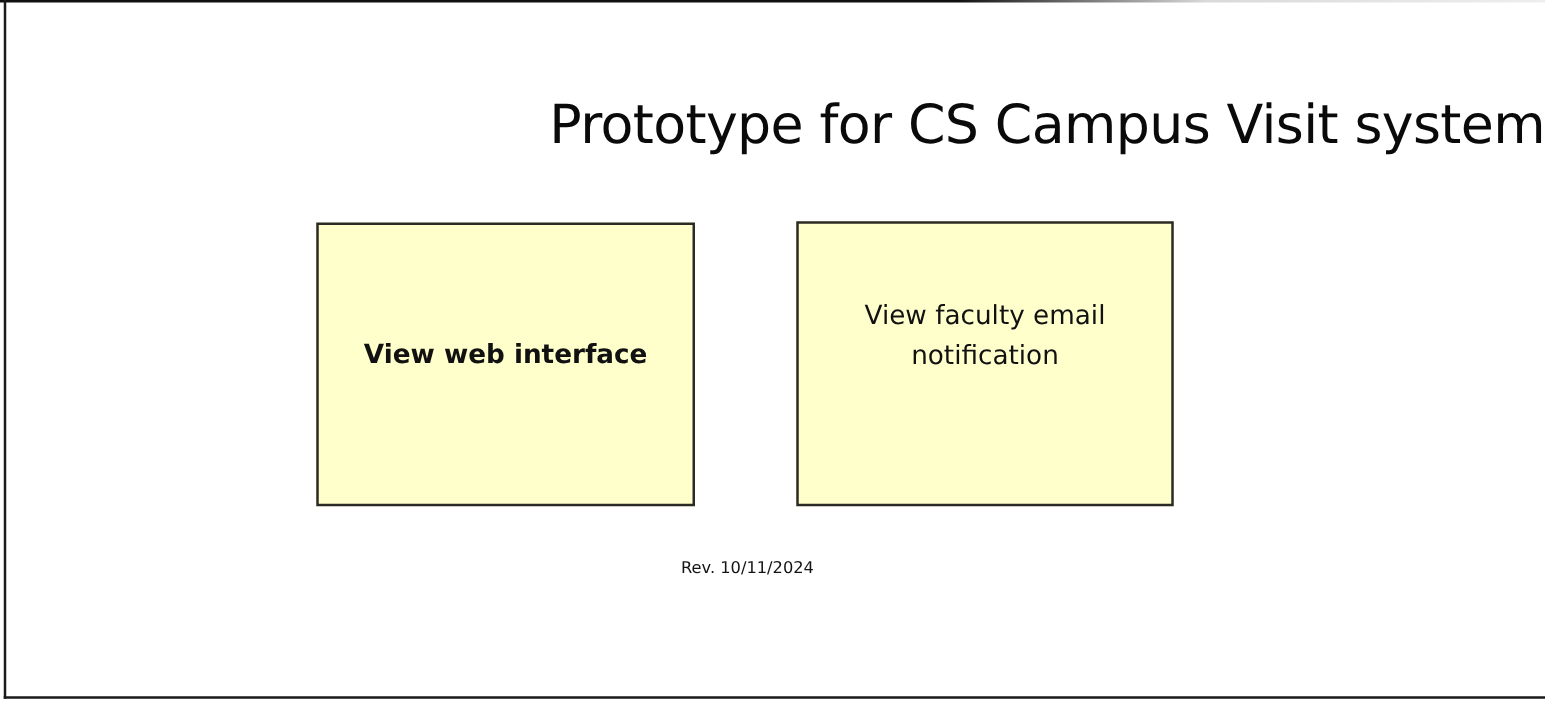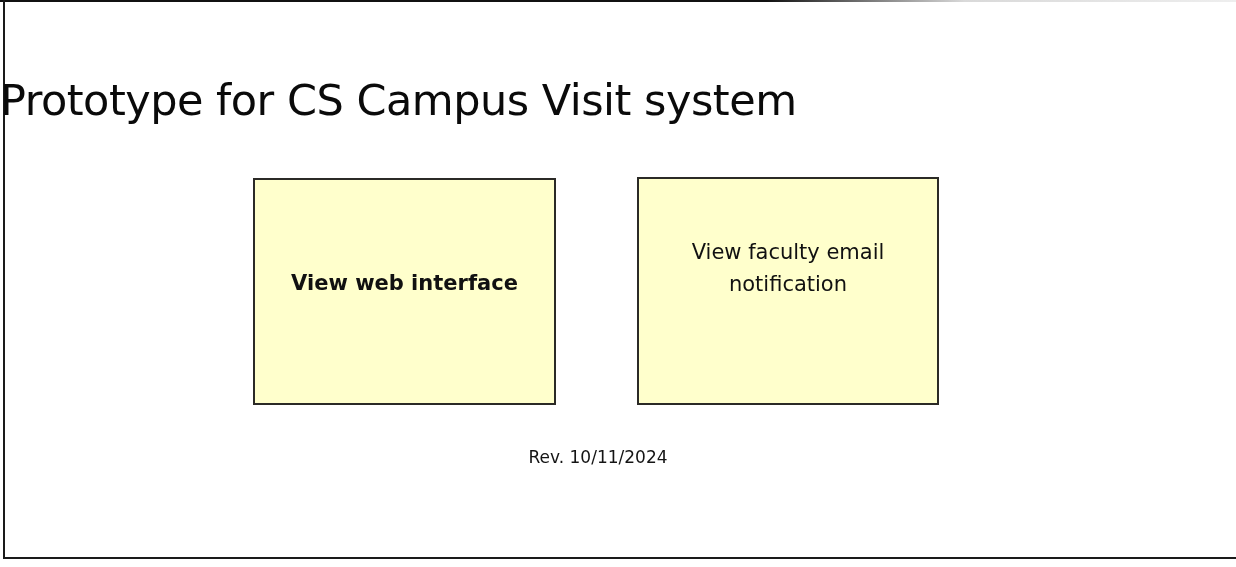--- a/index.html
+++ b/index.html
@@ -40,21 +40,21 @@
     left: 3px; top: 557px;
     width: 1233px; height: 2px;
     background: #1a1a1a;
   }
 
   .slide-title {
     position: absolute;
     left: 0;
     top: 78px;
     width: 1236px;
-    text-align: left;
+    text-align: right;
     font-family: "DejaVu Sans", sans-serif;
     font-size: 43px;
     font-weight: 400;
     letter-spacing: -0.5px;
     color: #0a0a0a;
     white-space: nowrap;
     line-height: 1.05;
   }
 
   .box {
@@ -93,21 +93,21 @@
   #box-web .box-label  { transform: translateY(-8px); font-weight: bold; }
   #box-email .box-label { transform: translateY(-22px); }
 
   .revision {
     position: absolute;
     left: 0;
     top: 447px;
     width: 1196px;
     text-align: center;
     font-family: "DejaVu Sans", sans-serif;
-    font-size: 17px;
+    font-size: 13px;
     color: #141414;
     white-space: nowrap;
   }
 </style>
 </head>
 <body>
 
 <div id="slide">
 
   <div class="frame-top"></div>

